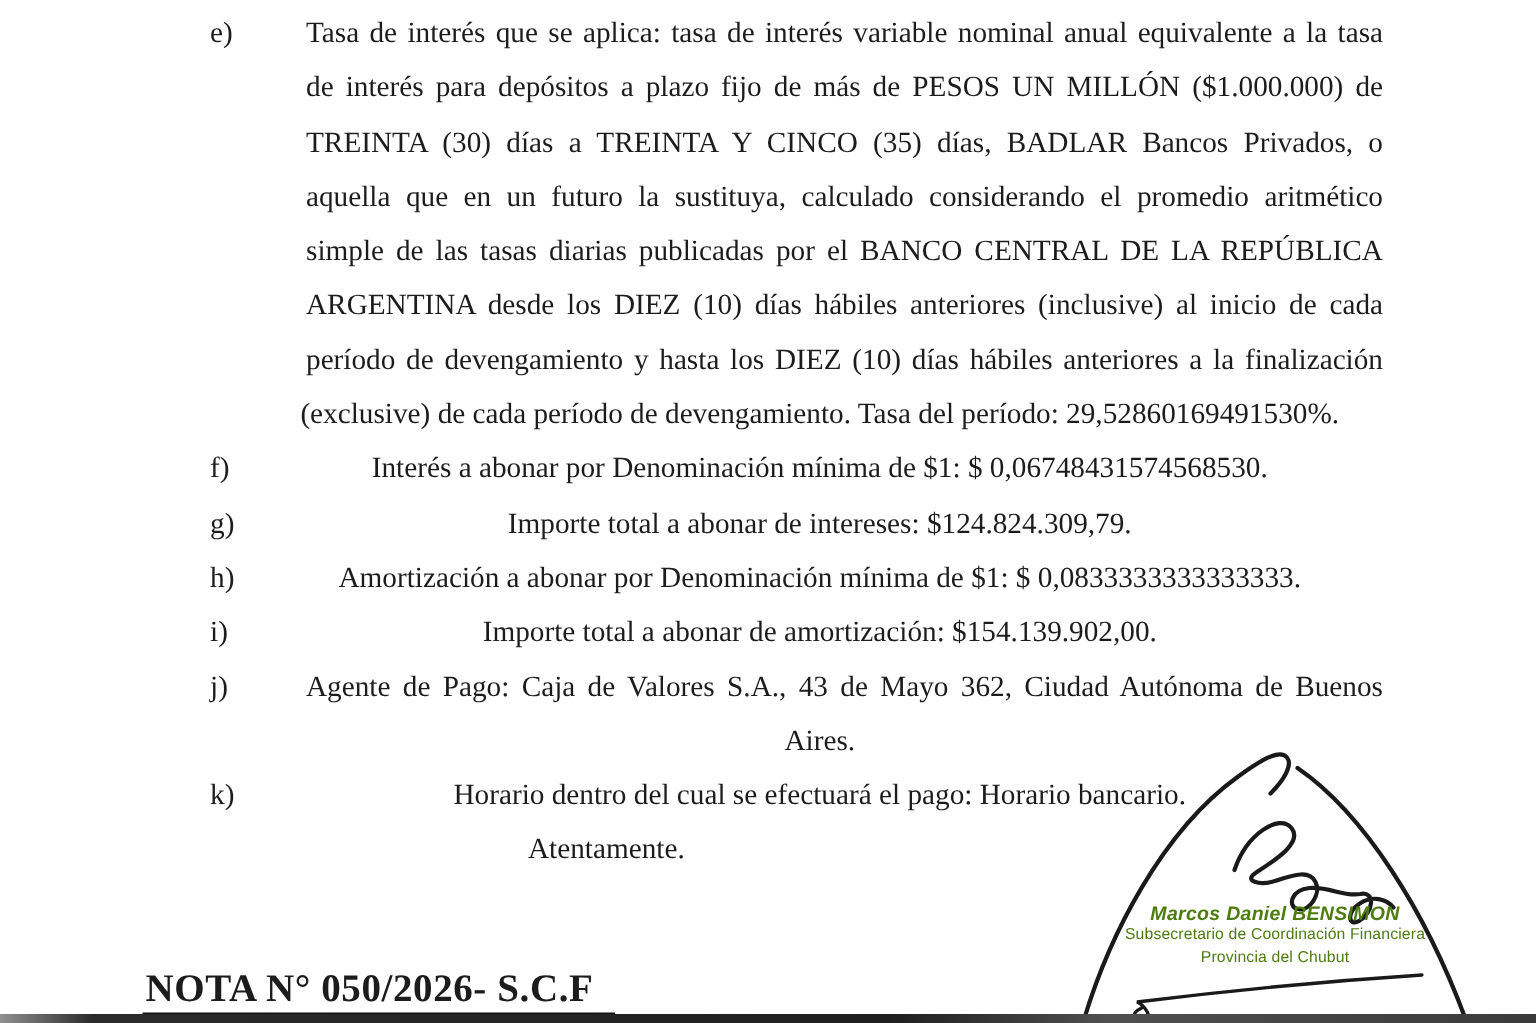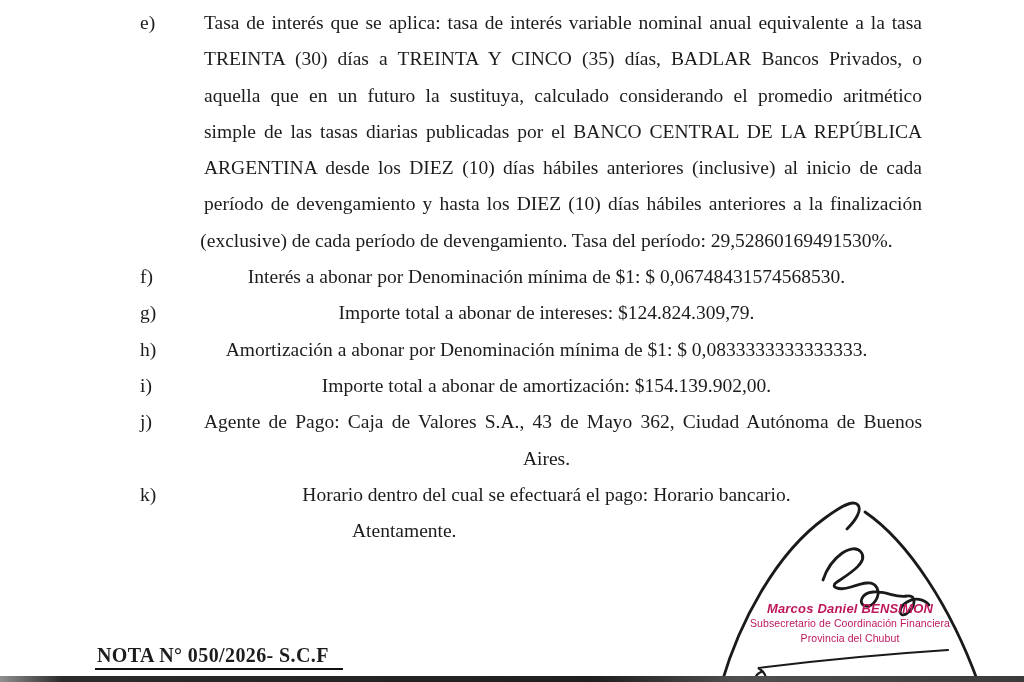--- a/index.html
+++ b/index.html
@@ -25,47 +25,48 @@
   .line.jl{text-align:justify;text-align-last:justify;margin-left:33px;}
   .closing{padding-left:212px;}
   .sig-svg{
     position:absolute;left:695px;top:496px;width:310px;height:186px;
     pointer-events:none;
   }
   .sig-block{
     position:absolute;left:688px;top:601px;width:324px;
     text-align:center;
     font-family:"Liberation Sans","DejaVu Sans",sans-serif;
-    color:#be185d;
+    color:#4d7c0f;
     line-height:15px;
   }
   .sig-name{font-size:13px;font-weight:bold;font-style:italic;letter-spacing:.2px;}
   .sig-line{font-size:10.5px;font-weight:normal;letter-spacing:.1px;}
   .footer-note{
     position:absolute;left:95px;top:644px;
-    font-size:20px;font-weight:bold;letter-spacing:.4px;
+    font-size:26px;font-weight:bold;letter-spacing:.4px;
     border-bottom:2.5px solid #111;
     padding:0 14px 1px 2px;
   }
   .bottom-band{
     position:absolute;left:0;right:0;bottom:0;height:6px;
     background:linear-gradient(90deg,#909090 0%,#2b2b2b 6%,#1f1f1f 58%,#4f4f4f 72%,#3a3a3a 100%);
   }
 </style>
 </head>
 <body>
 
 <div class="page">
 
   <div class="doc-body">
 
     <div class="item">
       <div class="item-label">e)</div>
       <div class="item-content">
         <div class="line jl">Tasa de interés que se aplica: tasa de interés variable nominal anual equivalente a la tasa</div>
+        <div class="line jl">de interés para depósitos a plazo fijo de más de PESOS UN MILLÓN ($1.000.000) de</div>
         <div class="line jl">TREINTA (30) días a TREINTA Y CINCO (35) días, BADLAR Bancos Privados, o</div>
         <div class="line jl">aquella que en un futuro la sustituya, calculado considerando el promedio aritmético</div>
         <div class="line jl">simple de las tasas diarias publicadas por el BANCO CENTRAL DE LA REPÚBLICA</div>
         <div class="line jl">ARGENTINA desde los DIEZ (10) días hábiles anteriores (inclusive) al inicio de cada</div>
         <div class="line jl">período de devengamiento y hasta los DIEZ (10) días hábiles anteriores a la finalización</div>
         <div class="line">(exclusive) de cada período de devengamiento. Tasa del período: 29,52860169491530%.</div>
       </div>
     </div>
 
     <div class="item">

